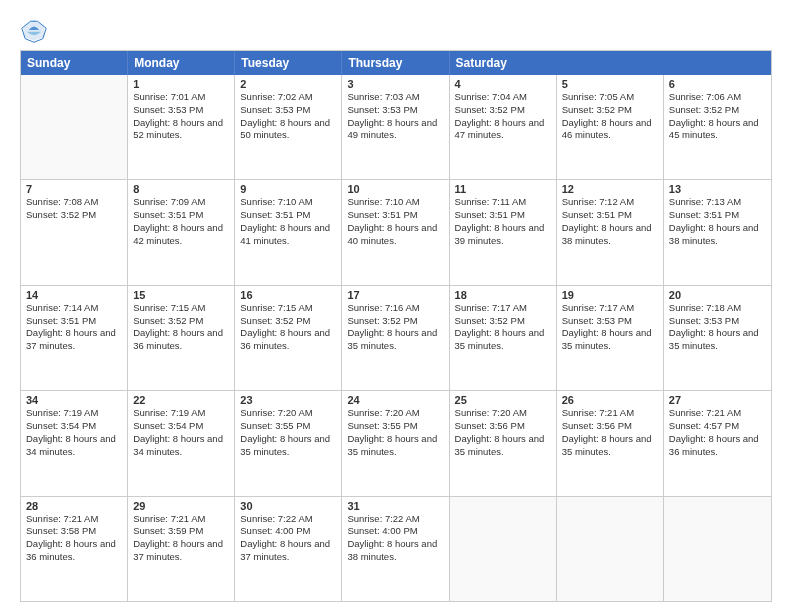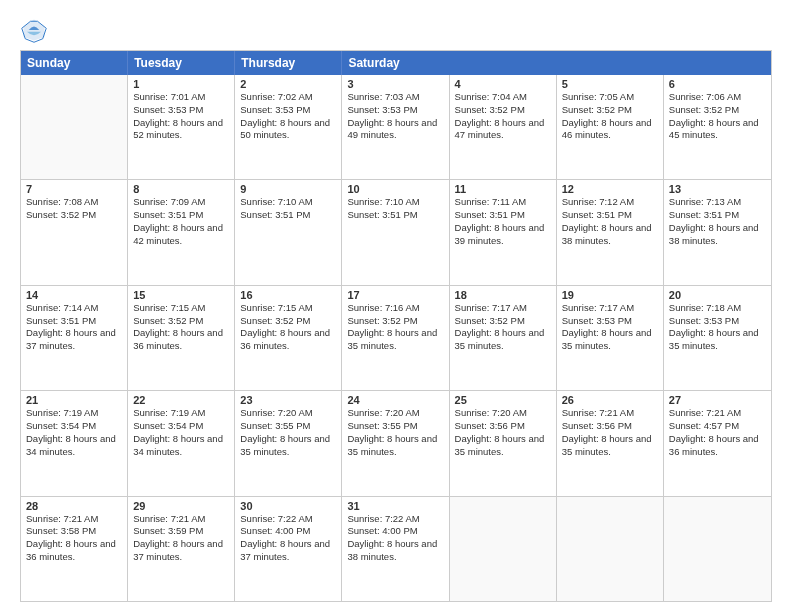--- a/index.html
+++ b/index.html
@@ -125,20 +125,21 @@
     </div>
     <div class="title-block">
       <div class="month-title"></div>
       <div class="location"></div>
     </div>
   </div>
 
   <div class="calendar">
     <div class="cal-header-row">
     <div class="cal-header-cell">Sunday</div>
+        <div class="cal-header-cell">Monday</div>
         <div class="cal-header-cell">Tuesday</div>
         <div class="cal-header-cell">Thursday</div>
         <div class="cal-header-cell">Saturday</div>
       </div>
     <div class="cal-body">
     <div class="cal-week">
           <div class="cal-cell empty"></div>
           <div class="cal-cell">
             <span class="day-num">1</span>
             <span class="cell-line">Sunrise: 7:01 AM</span>
@@ -185,25 +186,27 @@
           <div class="cal-cell">
             <span class="day-num">8</span>
             <span class="cell-line">Sunrise: 7:09 AM</span>
             <span class="cell-line">Sunset: 3:51 PM</span>
             <span class="cell-line">Daylight: 8 hours and 42 minutes.</span>
           </div>
           <div class="cal-cell">
             <span class="day-num">9</span>
             <span class="cell-line">Sunrise: 7:10 AM</span>
             <span class="cell-line">Sunset: 3:51 PM</span>
+            <span class="cell-line">Daylight: 8 hours and 41 minutes.</span>
           </div>
           <div class="cal-cell">
             <span class="day-num">10</span>
             <span class="cell-line">Sunrise: 7:10 AM</span>
             <span class="cell-line">Sunset: 3:51 PM</span>
+            <span class="cell-line">Daylight: 8 hours and 40 minutes.</span>
           </div>
           <div class="cal-cell">
             <span class="day-num">11</span>
             <span class="cell-line">Sunrise: 7:11 AM</span>
             <span class="cell-line">Sunset: 3:51 PM</span>
             <span class="cell-line">Daylight: 8 hours and 39 minutes.</span>
           </div>
           <div class="cal-cell">
             <span class="day-num">12</span>
             <span class="cell-line">Sunrise: 7:12 AM</span>
@@ -256,21 +259,21 @@
           </div>
           <div class="cal-cell">
             <span class="day-num">20</span>
             <span class="cell-line">Sunrise: 7:18 AM</span>
             <span class="cell-line">Sunset: 3:53 PM</span>
             <span class="cell-line">Daylight: 8 hours and 35 minutes.</span>
           </div>
         </div>
         <div class="cal-week">
           <div class="cal-cell">
-            <span class="day-num">21</span>
+            <span class="day-num">34</span>
             <span class="cell-line">Sunrise: 7:19 AM</span>
             <span class="cell-line">Sunset: 3:54 PM</span>
             <span class="cell-line">Daylight: 8 hours and 34 minutes.</span>
           </div>
           <div class="cal-cell">
             <span class="day-num">22</span>
             <span class="cell-line">Sunrise: 7:19 AM</span>
             <span class="cell-line">Sunset: 3:54 PM</span>
             <span class="cell-line">Daylight: 8 hours and 34 minutes.</span>
           </div>

